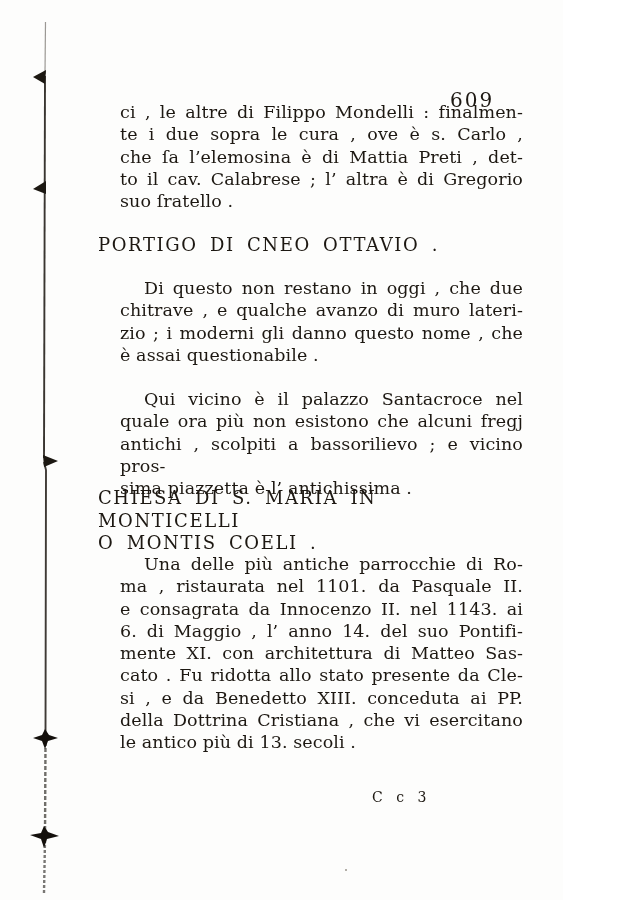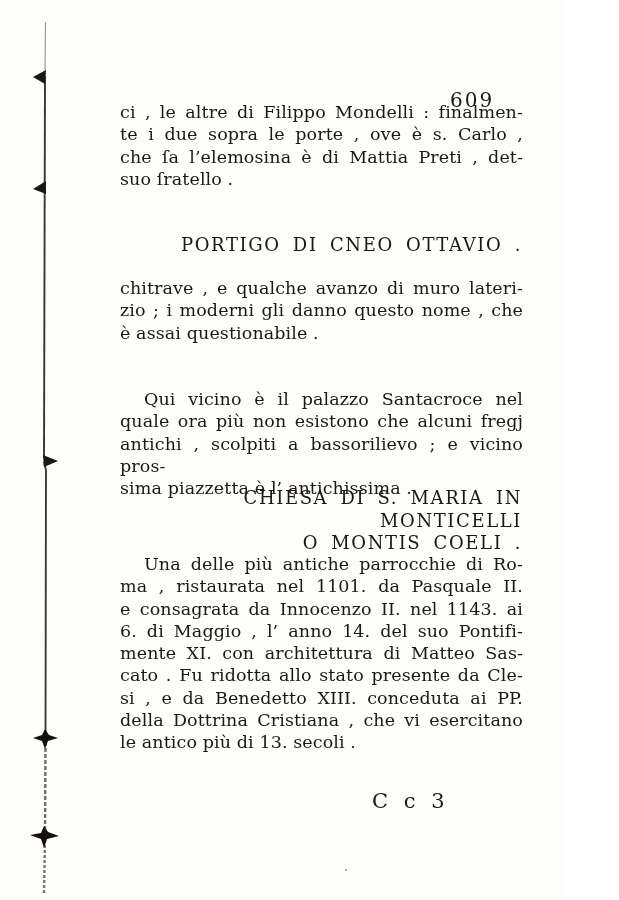--- a/index.html
+++ b/index.html
@@ -20,27 +20,27 @@
   .ln {
     font-size:17.5px; line-height:22.3px;
     letter-spacing:0.1px;
     text-align:justify; text-align-last:justify;
     white-space:normal;
   }
   .ln.last { text-align-last:left; }
   .ln.indent { padding-left:24px; }
   .heading {
     position:absolute; left:98px; width:424px;
-    text-align:right;
+    text-align:left;
     font-size:18px; line-height:22.5px;
     letter-spacing:1.6px; word-spacing:5px;
   }
   .sig {
     position:absolute; left:372px; top:789px;
-    font-size:21px; word-spacing:7px; letter-spacing:1px;
+    font-size:14px; word-spacing:7px; letter-spacing:1px;
   }
   .speck { position:absolute; width:2px; height:2px; background:#9a948c; border-radius:50%; }
 </style>
 </head>
 <body>
 
 <div class="page">
 
   <svg class="margin-svg" width="70" height="900" viewBox="0 0 70 900">
     <path d="M45.5 22 L45 74" stroke="#4a453e" stroke-width="1.2" fill="none" opacity="0.55"></path>
@@ -52,28 +52,30 @@
     <path d="M46 181 L33 189 L46 194 Z" fill="#1c1812"></path>
     <path d="M43 455 L58 461 L44 467 Z" fill="#1c1812"></path>
     <path d="M45 729 L49 735 L58 738 L48 741 L45 749 L42 741 L33 738 L42 735 Z" fill="#14100c"></path>
     <path d="M44 826 L48 832 L59 836 L47 839 L44 848 L41 839 L30 835 L41 833 Z" fill="#14100c"></path>
   </svg>
 
   <div class="pagenum">609</div>
 
   <div class="block" style="top:101px">
     <div class="ln">ci , le altre di Filippo Mondelli : finalmen-</div>
-    <div class="ln">te i due sopra le porte , ove è s. Carlo ,</div>
+    <div class="ln">te i due sopra le cura , ove è s. Carlo ,</div>
     <div class="ln">che ſa l’elemosina è di Mattia Preti , det-</div>
+    <div class="ln">to il cav. Calabrese ; l’ altra è di Gregorio</div>
     <div class="ln last">suo ſratello .</div>
   </div>
 
   <div class="heading" style="top:234px">PORTIGO DI CNEO OTTAVIO .</div>
 
   <div class="block" style="top:277px">
+    <div class="ln indent">Di questo non restano in oggi , che due</div>
     <div class="ln">chitrave , e qualche avanzo di muro lateri-</div>
     <div class="ln">zio ; i moderni gli danno questo nome , che</div>
     <div class="ln last">è assai questionabile .</div>
   </div>
 
   <div class="block" style="top:388px">
     <div class="ln indent">Qui vicino è il palazzo Santacroce nel</div>
     <div class="ln">quale ora più non esistono che alcuni fregj</div>
     <div class="ln">antichi , scolpiti a bassorilievo ; e vicino pros-</div>
     <div class="ln last">sima piazzetta è l’ antichissima .</div>

